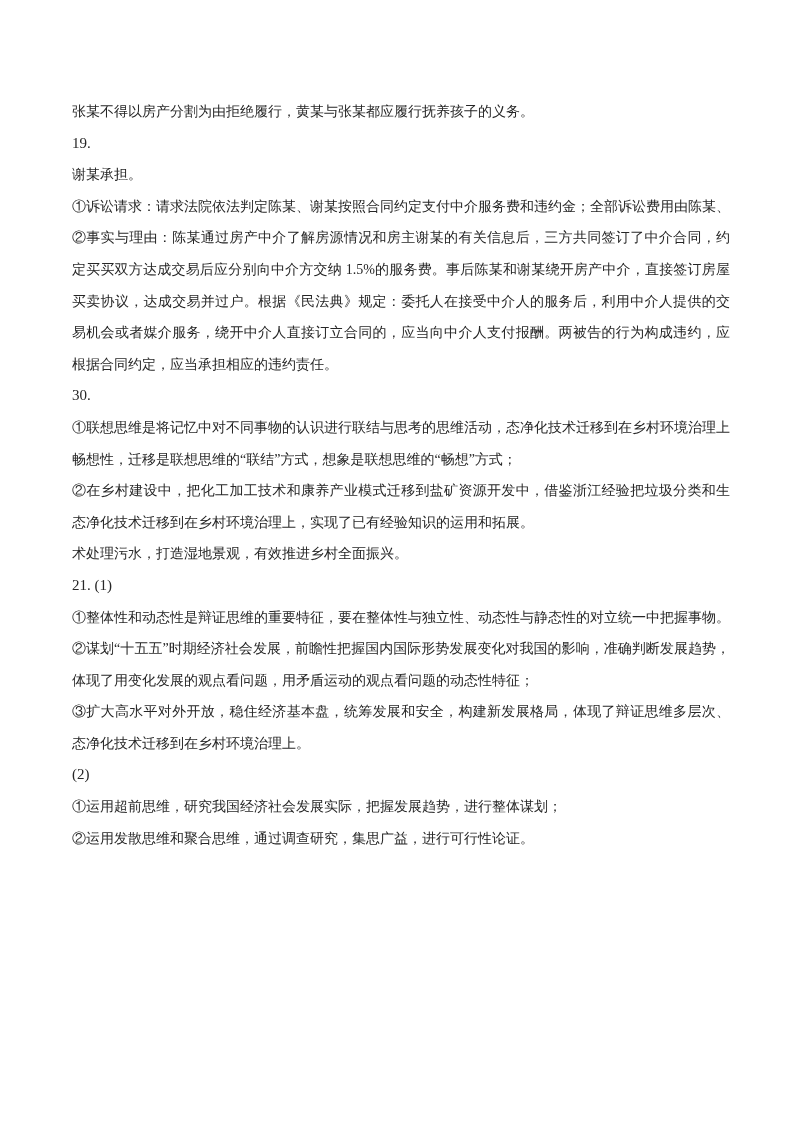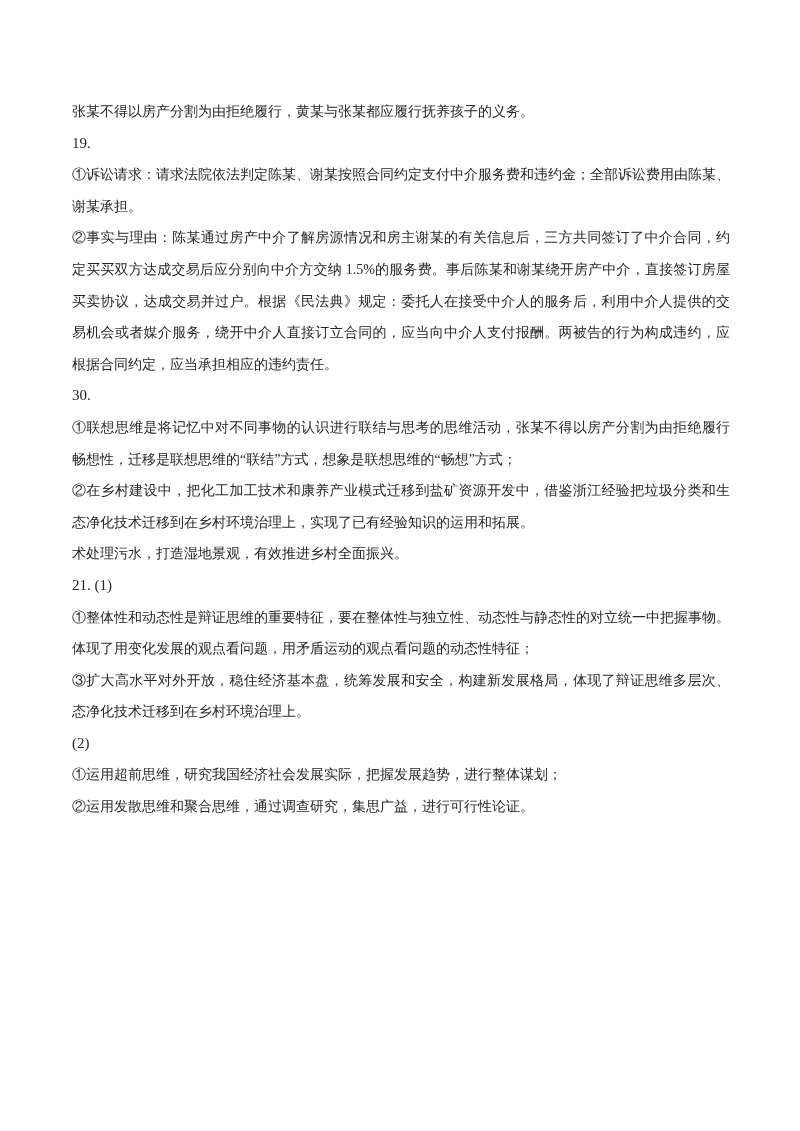--- a/index.html
+++ b/index.html
@@ -40,35 +40,36 @@
     font-size: 15px;
   }
 </style>
 </head>
 <body>
 
 <div class="page">
   <div class="text-block">
     <div class="line">张某不得以房产分割为由拒绝履行，黄某与张某都应履行抚养孩子的义务。</div>
     <div class="line num">19.</div>
+    <div class="line">谢某承担。</div>
     <div class="line fill">①诉讼请求：请求法院依法判定陈某、谢某按照合同约定支付中介服务费和违约金；全部诉讼费用由陈某、</div>
-    <div class="line">谢某承担。</div>
     <div class="line fill">②事实与理由：陈某通过房产中介了解房源情况和房主谢某的有关信息后，三方共同签订了中介合同，约</div>
     <div class="line fill">定买买双方达成交易后应分别向中介方交纳 1.5%的服务费。事后陈某和谢某绕开房产中介，直接签订房屋</div>
     <div class="line fill">买卖协议，达成交易并过户。根据《民法典》规定：委托人在接受中介人的服务后，利用中介人提供的交</div>
     <div class="line fill">易机会或者媒介服务，绕开中介人直接订立合同的，应当向中介人支付报酬。两被告的行为构成违约，应</div>
     <div class="line">根据合同约定，应当承担相应的违约责任。</div>
     <div class="line num">30.</div>
-    <div class="line fill">①联想思维是将记忆中对不同事物的认识进行联结与思考的思维活动，张某不得以房产分割为由拒绝履行</div>
+    <div class="line fill">①联想思维是将记忆中对不同事物的认识进行联结与思考的思维活动，态净化技术迁移到在乡村环境治理上</div>
     <div class="line">畅想性，迁移是联想思维的“联结”方式，想象是联想思维的“畅想”方式；</div>
     <div class="line fill">②在乡村建设中，把化工加工技术和康养产业模式迁移到盐矿资源开发中，借鉴浙江经验把垃圾分类和生</div>
     <div class="line">态净化技术迁移到在乡村环境治理上，实现了已有经验知识的运用和拓展。</div>
     <div class="line">术处理污水，打造湿地景观，有效推进乡村全面振兴。</div>
     <div class="line num">21. (1)</div>
     <div class="line fill">①整体性和动态性是辩证思维的重要特征，要在整体性与独立性、动态性与静态性的对立统一中把握事物。</div>
+    <div class="line fill">②谋划“十五五”时期经济社会发展，前瞻性把握国内国际形势发展变化对我国的影响，准确判断发展趋势，</div>
     <div class="line">体现了用变化发展的观点看问题，用矛盾运动的观点看问题的动态性特征；</div>
     <div class="line fill">③扩大高水平对外开放，稳住经济基本盘，统筹发展和安全，构建新发展格局，体现了辩证思维多层次、</div>
     <div class="line">态净化技术迁移到在乡村环境治理上。</div>
     <div class="line num">(2)</div>
     <div class="line">①运用超前思维，研究我国经济社会发展实际，把握发展趋势，进行整体谋划；</div>
     <div class="line">②运用发散思维和聚合思维，通过调查研究，集思广益，进行可行性论证。</div>
   </div>
 </div>
 
 </body></html>

